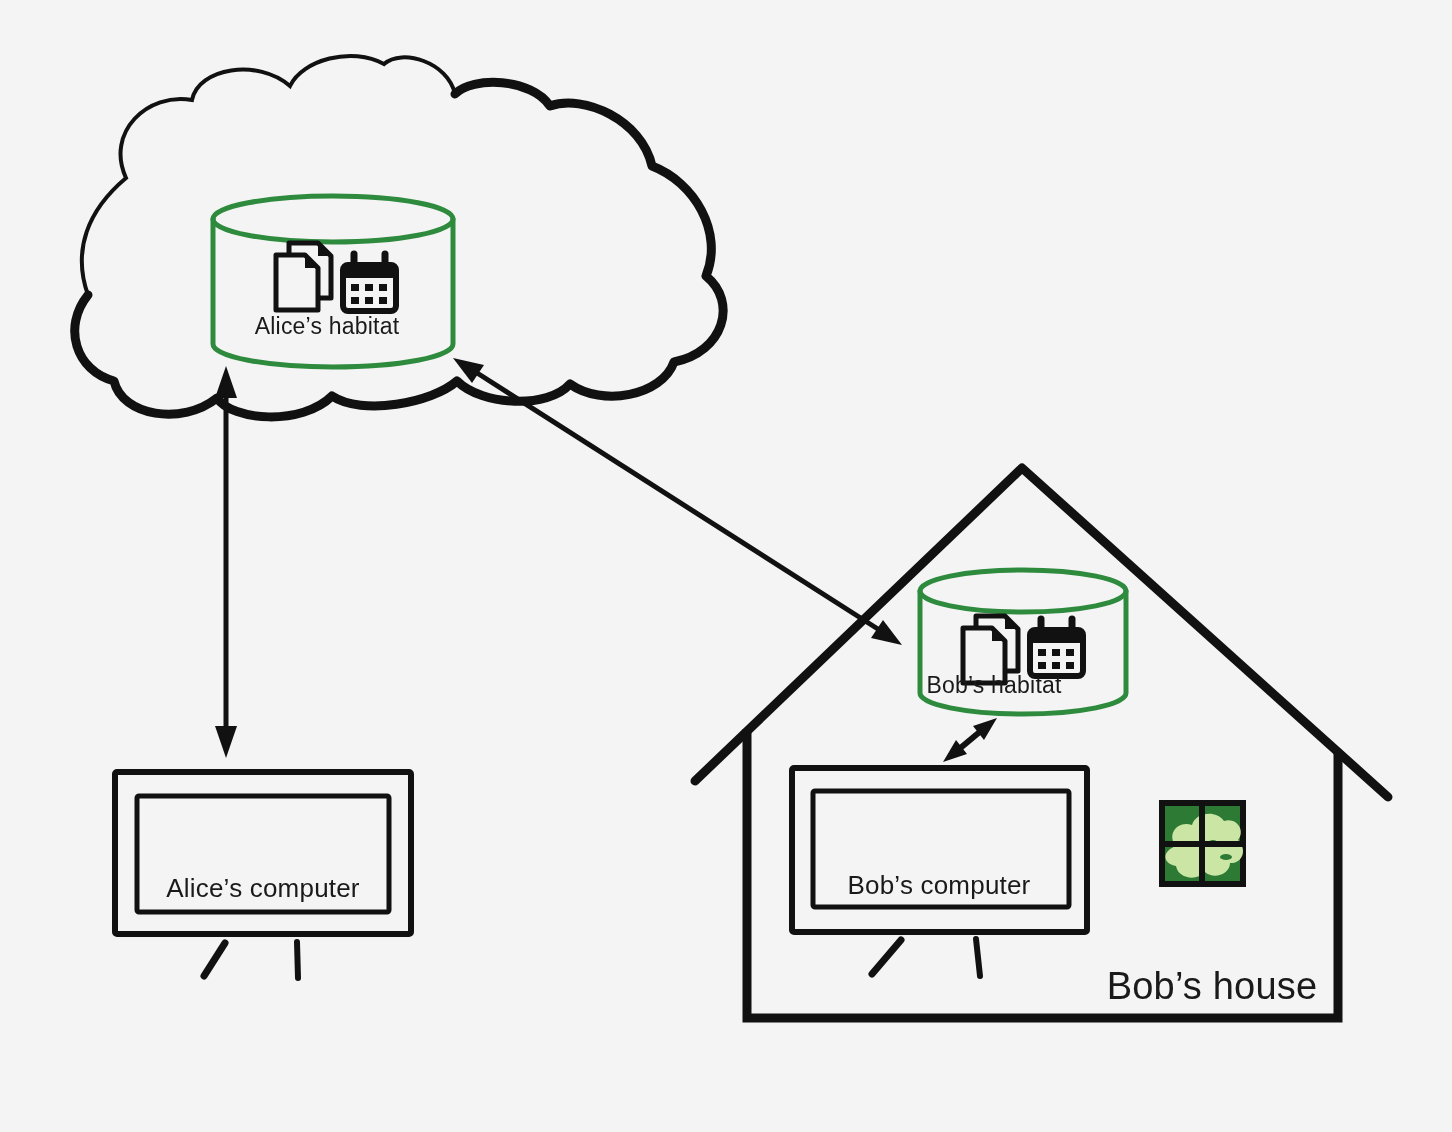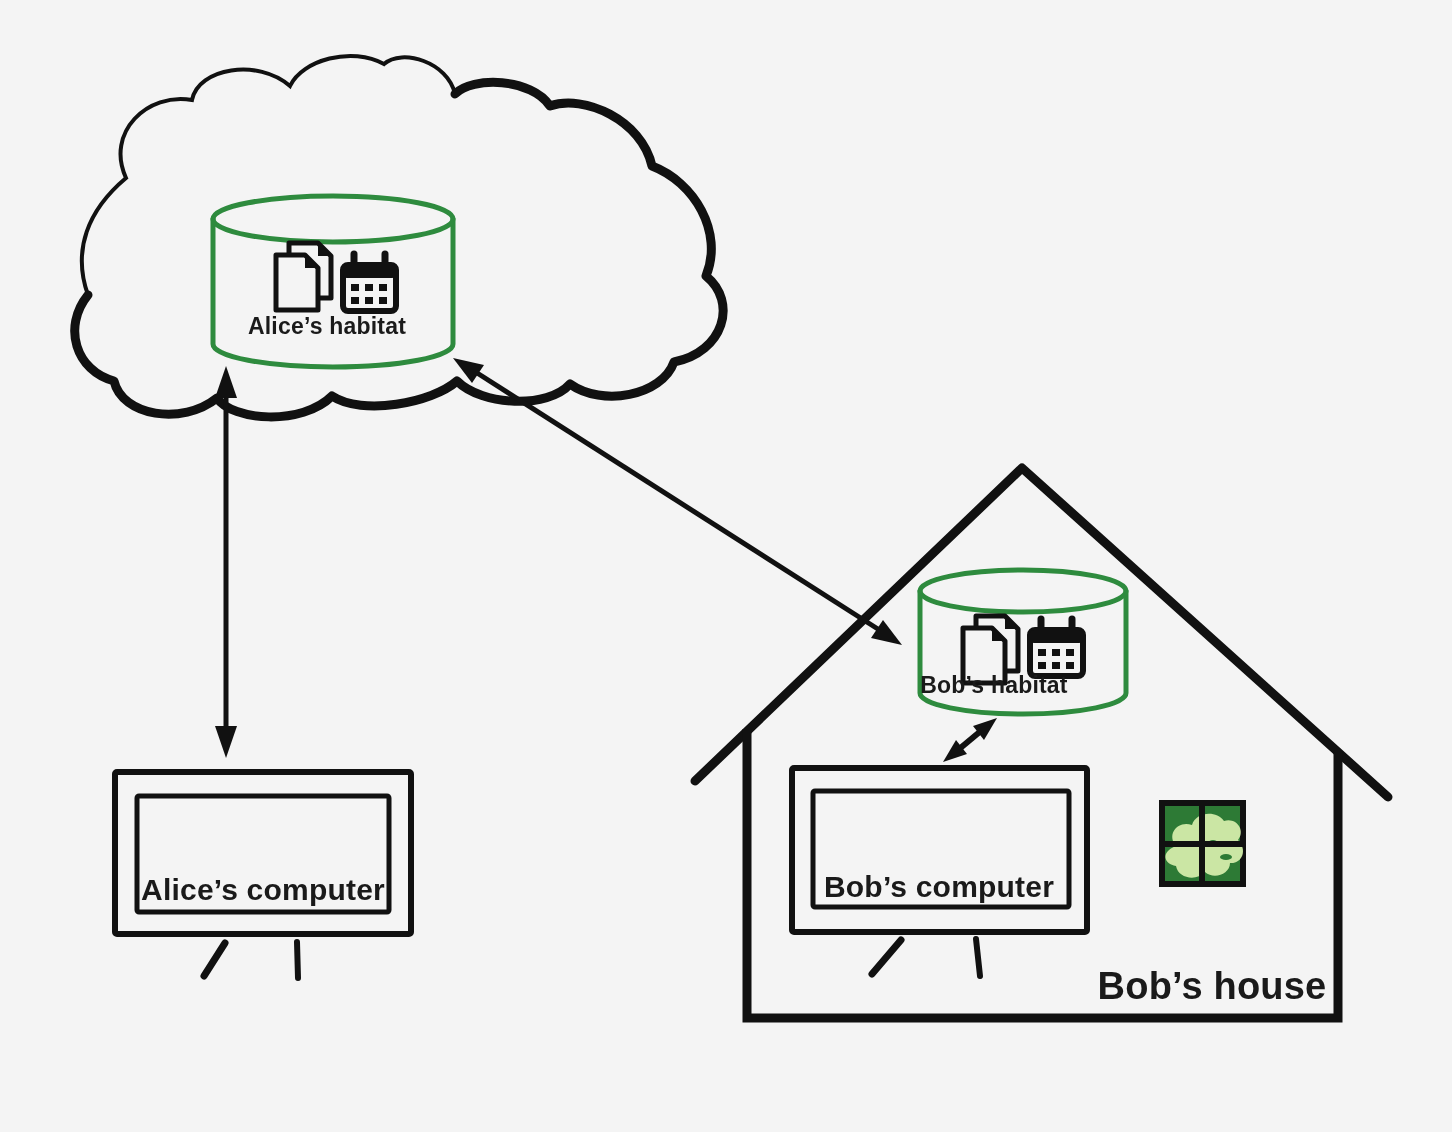--- a/index.html
+++ b/index.html
@@ -1,27 +1,27 @@
 <!DOCTYPE html>
 <html style="--background: #f4f4f4; --ink: #111111; --habitat-green: #2e8b3e; --window-green: #2d7a35; --foliage-green: #cbe6a4; --label-ink: #1a1a1a;"><head>
 <meta charset="utf-8">
 <style>
   html,body{margin:0;padding:0;}
   body{background:var(--background,#f4f4f4);font-family:"Liberation Sans",sans-serif;}
-  .stage{position:relative;width:1452px;height:1132px;background:var(--background,#f4f4f4);overflow:hidden;font-weight:bold;}
+  .stage{position:relative;width:1452px;height:1132px;background:var(--background,#f4f4f4);overflow:hidden;}
   .stage svg{position:absolute;left:0;top:0;}
   .ink-stroke{stroke:var(--ink,#111);fill:none;}
   .ink-fill{fill:var(--ink,#111);stroke:none;}
   .green-stroke{stroke:var(--habitat-green,#2e8b3e);fill:none;}
   .page-fill{fill:var(--background,#f4f4f4);}
   .win-pane{fill:var(--window-green,#2d7a35);}
   .foliage{fill:var(--foliage-green,#cbe6a4);stroke:none;}
   .label{position:absolute;color:var(--label-ink,#1a1a1a);white-space:nowrap;transform:translateX(-50%);letter-spacing:0.2px;}
   .label-sm{font-size:23px;}
-  .label-md{font-size:30px;}
+  .label-md{font-size:26px;}
   .label-lg{font-size:38px;}
 </style>
 </head>
 <body>
 
 <div class="stage">
 
   <svg width="1452" height="1132" viewBox="0 0 1452 1132">
 
     <g>

